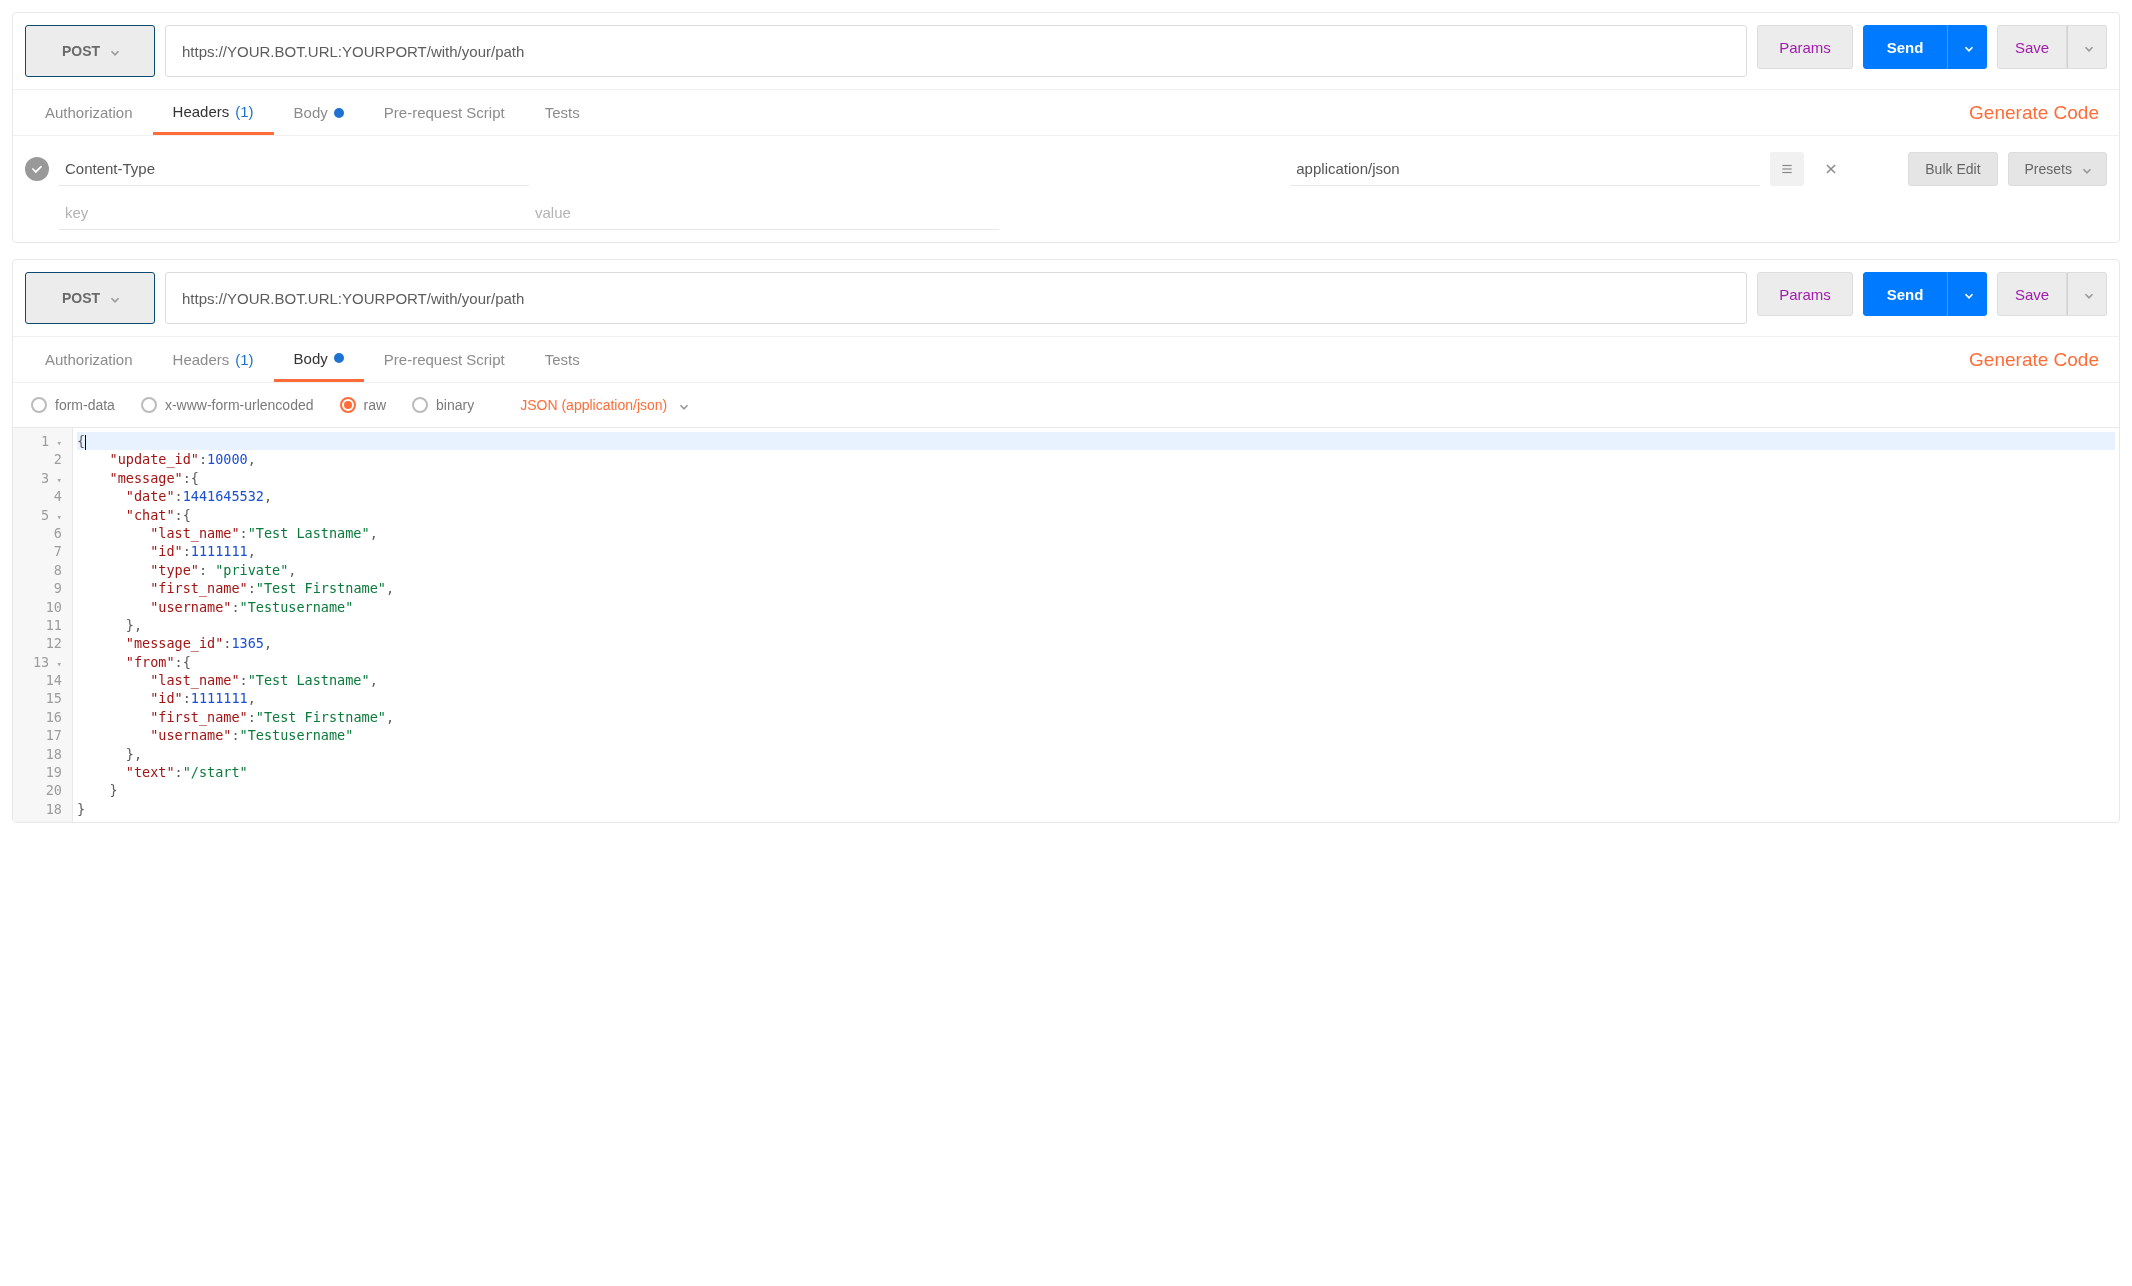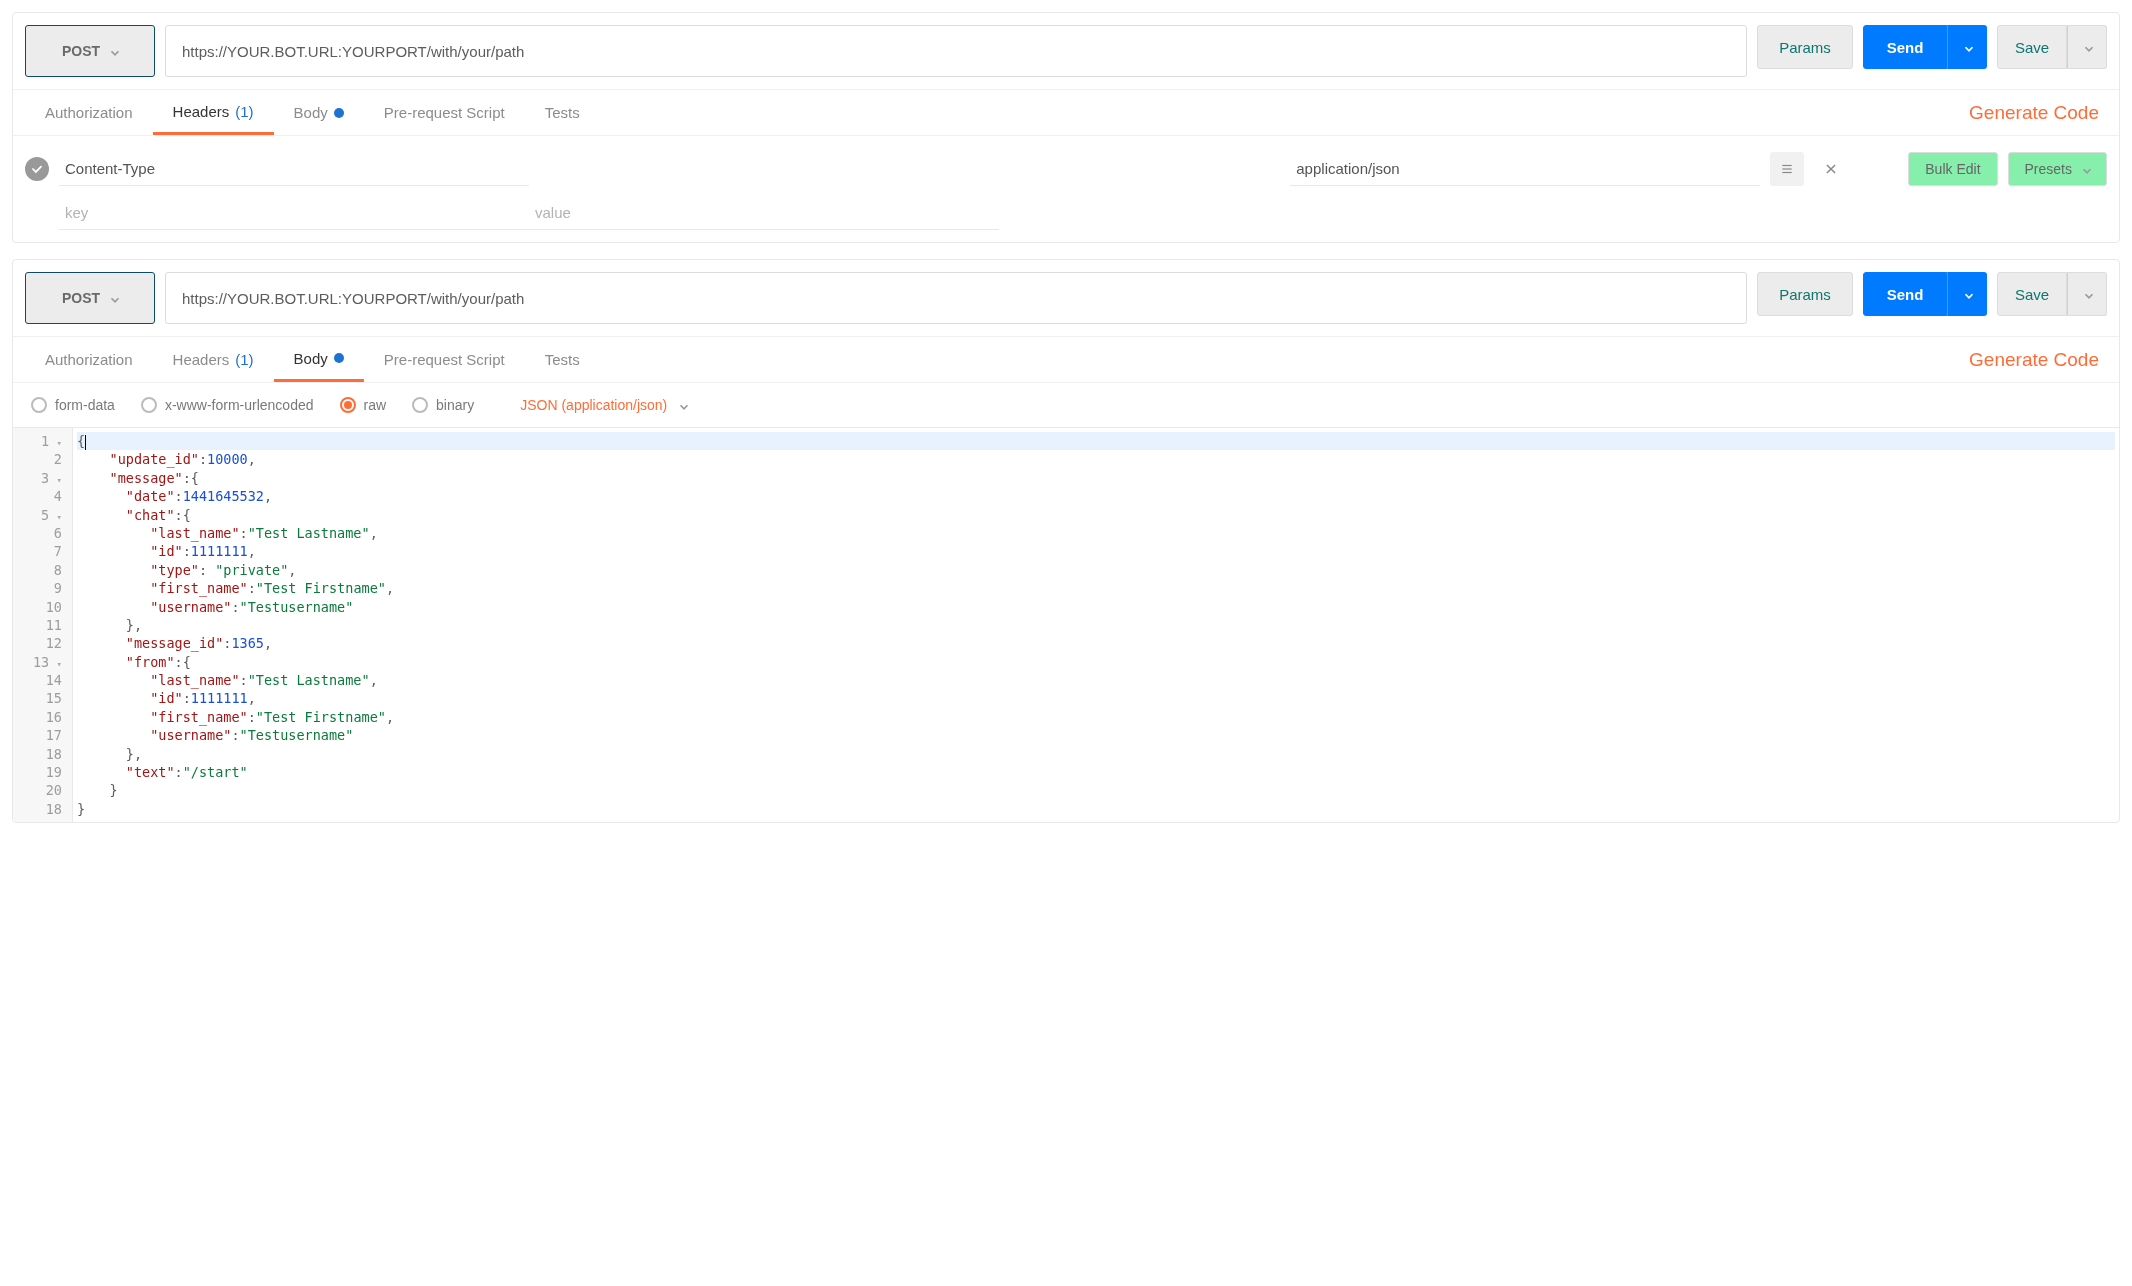--- a/index.html
+++ b/index.html
@@ -52,21 +52,21 @@
   display: flex;
   align-items: center;
 }
 .btn {
   display: flex;
   align-items: center;
   justify-content: center;
   border: 1px solid #dcdcdc;
   background: #ececec;
   border-radius: 3px;
-  color: #0f766e;
+  color: #a21caf;
   height: 44px;
   padding: 0 18px;
   cursor: pointer;
   font-size: 15px;
 }
 .btn-params { width: 96px; }
 .btn-send {
   background: #007bff;
   border-color: #007bff;
   color: #fff;
@@ -163,21 +163,21 @@
 .icon-btn {
   width: 34px; height: 34px;
   display: flex; align-items: center; justify-content: center;
   background: #f1f1f1;
   border-radius: 3px;
   cursor: pointer;
   color: #888;
 }
 .icon-btn.bare { background: transparent; }
 .btn-small {
-  background: #86efac;
+  background: #e5e5e5;
   border: 1px solid #dcdcdc;
   border-radius: 3px;
   padding: 8px 16px;
   color: #666;
   cursor: pointer;
   display: flex;
   align-items: center;
   gap: 8px;
 }
 .second-row {

